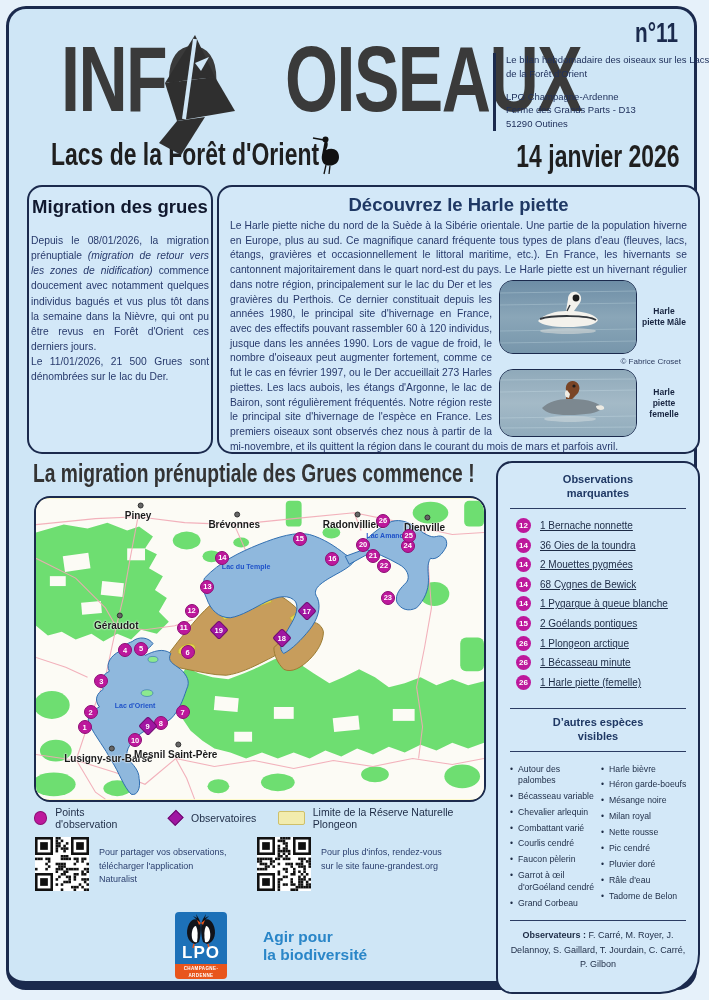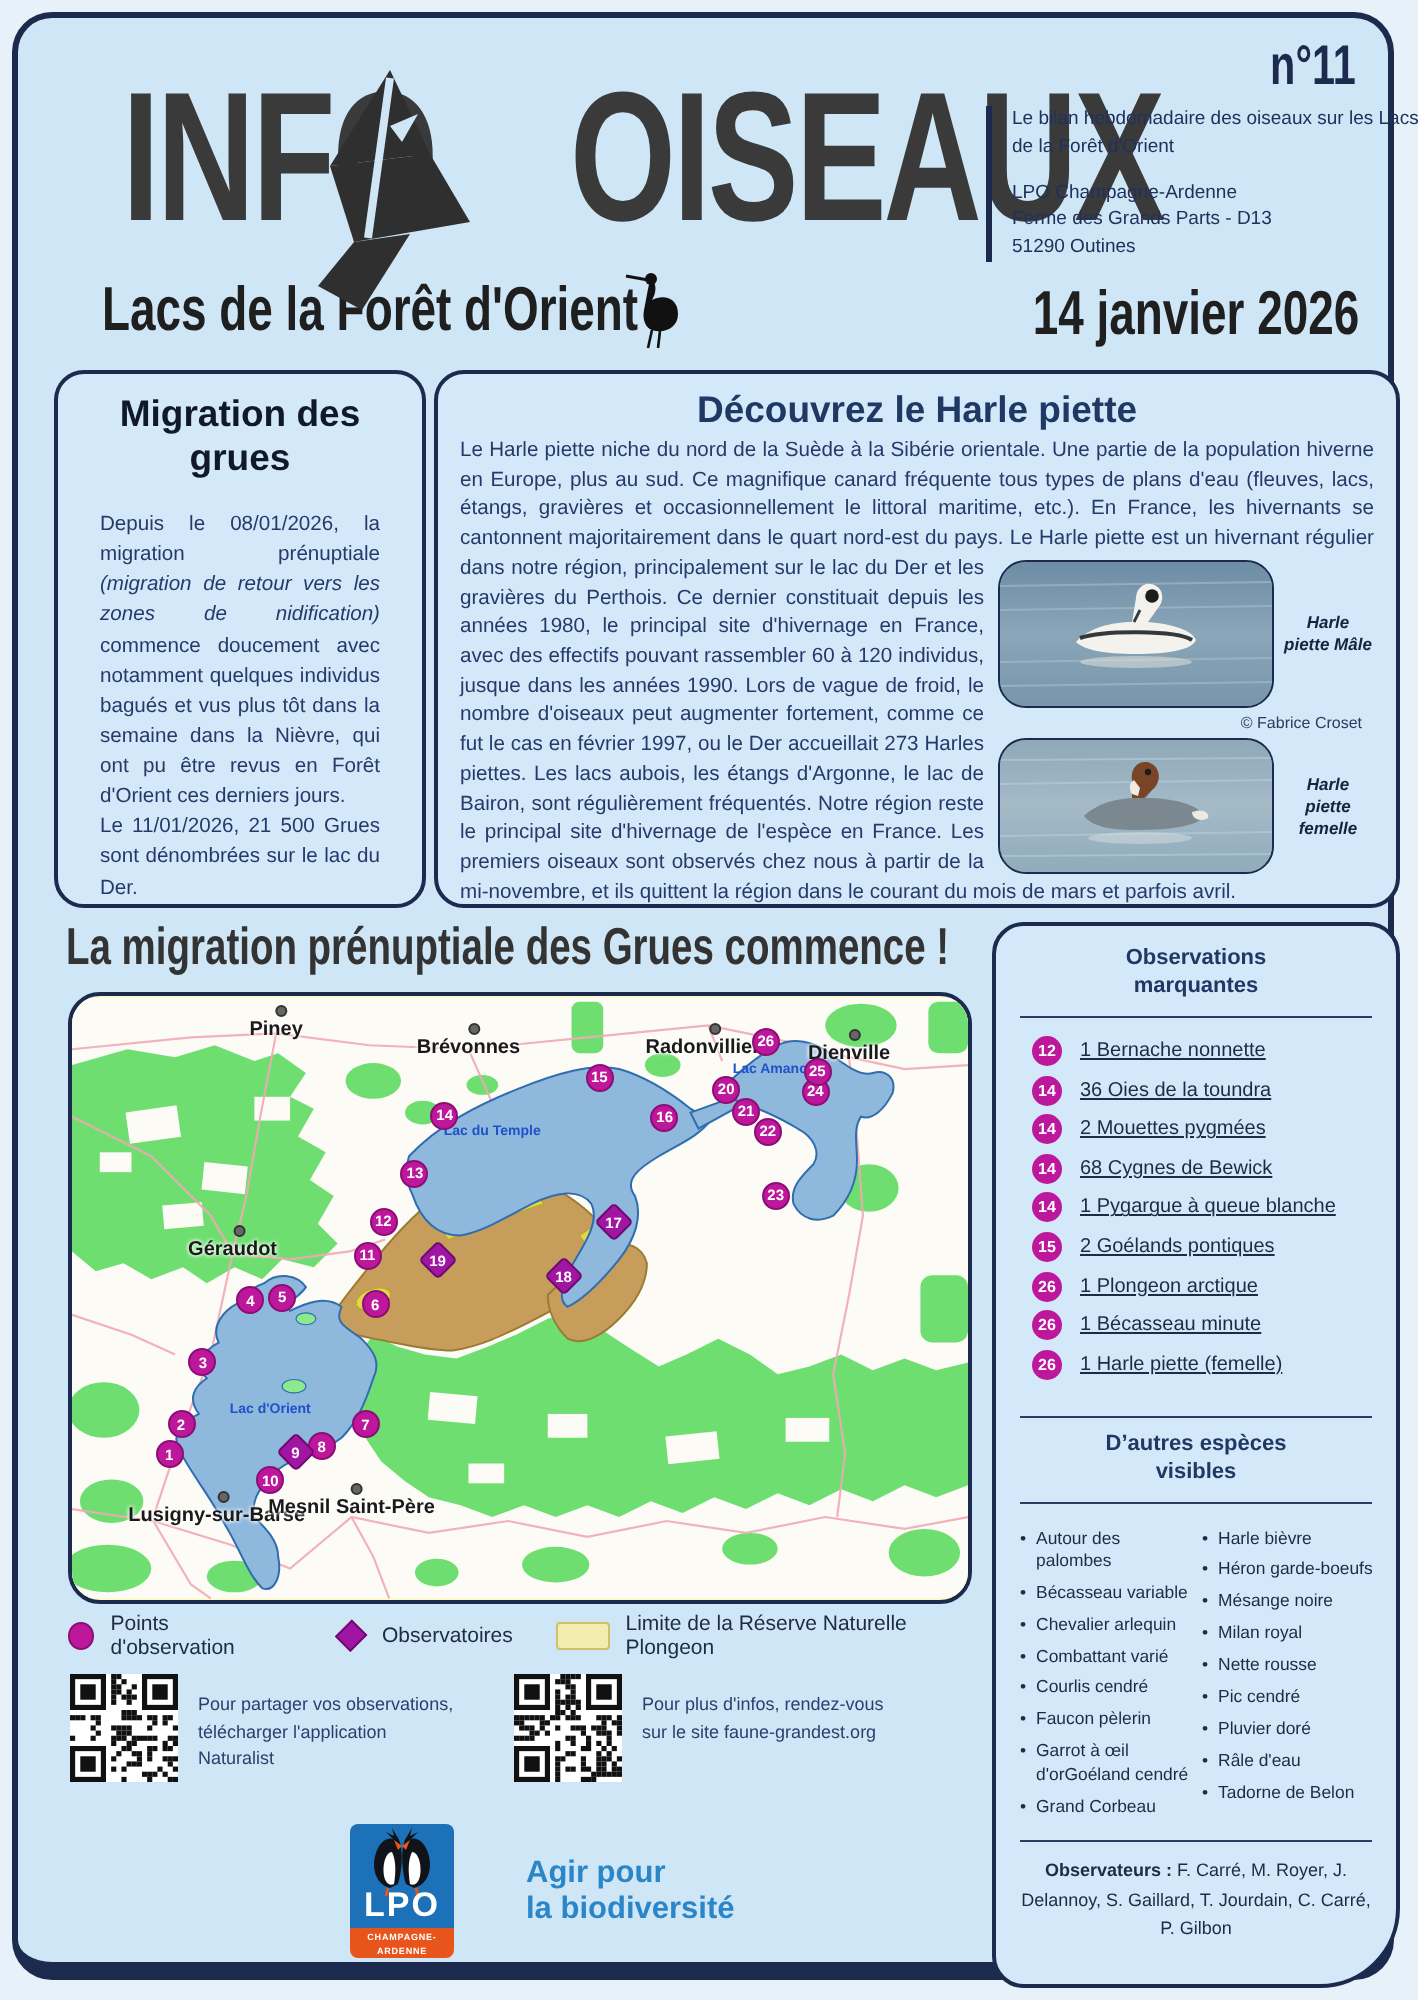--- a/index.html
+++ b/index.html
@@ -17,30 +17,30 @@
   .bird-ori{left:138px;top:26px;z-index:3;}
   .tagline{left:484px;top:44px;width:205px;border-left:3px solid #1b2a4d;padding-left:10px;
            font-size:9.5px;color:#20315c;line-height:1.45;}
   .tagline .blk{margin-top:9px;}
   .subtitle{left:42px;top:128px;font-size:31px;font-weight:bold;color:#1f1f1f;}
   .stork{left:303px;top:122px;}
   .date{right:14px;top:130px;font-size:31px;font-weight:bold;color:#1f1f1f;}
 
   
   .bluebox{background:#d3e8f8;border:2px solid #1b2a4d;border-radius:15px;box-sizing:border-box;}
-  .migration{left:18px;top:176px;width:186px;height:269px;padding:7px 21px;}
+  .migration{left:18px;top:176px;width:186px;height:269px;padding:7px 2px;}
   .migration h2{margin:2px 0 0 0;font-size:18.5px;text-align:center;color:#10182e;}
   .migration .body{margin-top:15px;font-size:10.3px;line-height:1.47;color:#27396b;text-align:justify;}
   .migration .it{font-style:italic;}
 
   .harle{left:208px;top:176px;width:483px;height:269px;padding:5px 11px;}
   .harle h2{margin:2px 0 3px 0;font-size:18.5px;text-align:center;color:#1f3864;}
   .harle .body{font-size:10.3px;line-height:1.43;color:#27396b;text-align:justify;}
   .photo-float{float:right;width:188px;margin:2px 0 2px 7px;}
-  .photo-row{display:flex;align-items:center;gap:4px;font-style:italic;}
+  .photo-row{display:flex;align-items:center;gap:4px;}
   .photo{border:1.5px solid #1b2a4d;border-radius:14px;overflow:hidden;background:#7f9cb2;flex:0 0 auto;line-height:0;}
   .photo-cap{font-size:8.5px;font-weight:bold;color:#16233f;text-align:center;width:46px;line-height:1.25;}
   .credit{font-size:8px;color:#2b3a5e;text-align:right;margin:2px 6px 2px 0;}
 
   
   .map-title{left:24px;top:449px;font-size:26px;font-weight:bold;color:#333;}
   .mapbox{left:25px;top:487px;width:452px;height:306px;border:2px solid #1b2a4d;border-radius:16px;
           overflow:hidden;background:#fef9c3;box-sizing:border-box;}
   .town{position:absolute;transform:translate(-50%,-50%);font-size:10px;font-weight:bold;color:#1a1a1a;
         white-space:nowrap;z-index:4;text-shadow:0 0 2px #fff,0 0 2px #fff;}

